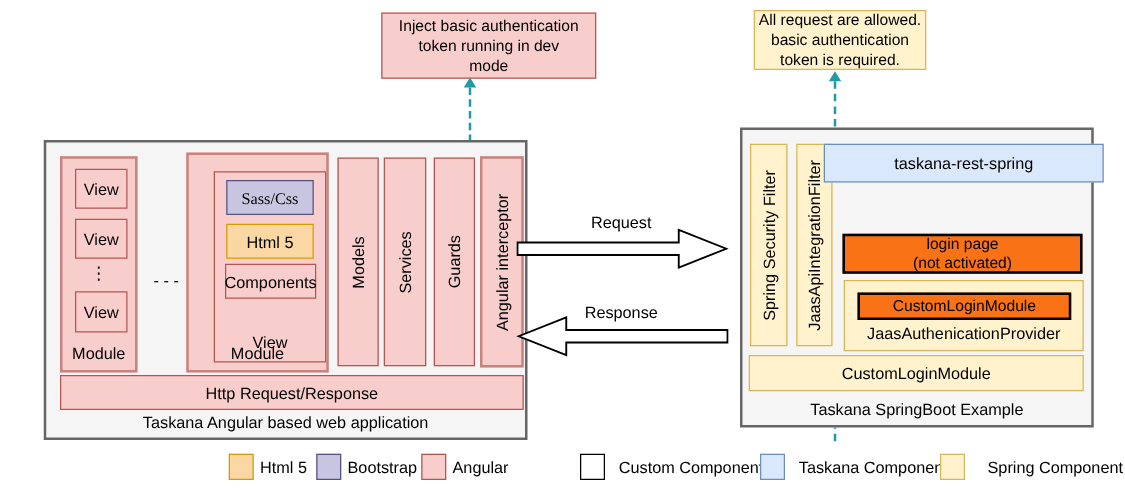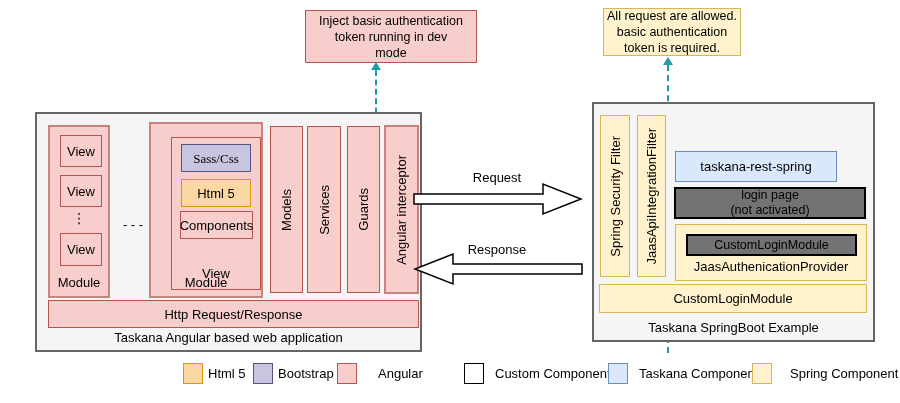--- a/index.html
+++ b/index.html
@@ -8,21 +8,21 @@
   .box{position:absolute;box-sizing:border-box;display:flex;align-items:center;justify-content:center;
        text-align:center;line-height:15px;}
   .pre{white-space:pre-line;}
   
   .angular{background:#F8CECC;border:1px solid #B85450;}
   .angular-soft{background:#F8CECC;border:2px solid #C9827E;}
   .html5{background:#FBD7A3;border:1.5px solid #D79B00;}
   .bootstrap{background:#C8C5E1;border:1.5px solid #56517E;font-family:Liberation Serif, serif;}
   .spring{background:#FFF2CC;border:1.5px solid #D6B656;}
   .taskana{background:#DAE8FC;border:1.5px solid #6C8EBF;}
-  .custom{background:#737373;border:2px solid #000000;}
+  .custom{background:#f97316;border:2px solid #000000;}
   .graybox{background:#F5F5F5;border:2px solid #666666;}
   .callout{font-size:12.5px;line-height:16px;}
   .vtext{writing-mode:vertical-rl;transform:rotate(180deg);font-size:13px;}
   .clabel{position:absolute;left:0;right:0;text-align:center;font-size:13px;}
   .dash-line{position:absolute;width:0;border-left:2px dashed #1E9BA6;}
   .dash-head{position:absolute;width:0;height:0;border-left:5px solid transparent;
              border-right:5px solid transparent;border-bottom:8px solid #1E9BA6;}
   .flow-label{position:absolute;text-align:center;font-size:13px;}
   .legend-item{position:absolute;top:362px;height:22px;display:flex;align-items:center;}
   .swatch{width:20px;height:21px;box-sizing:border-box;border:1.5px solid #000;flex:0 0 auto;}
@@ -99,21 +99,21 @@
 
   <div class="box graybox" style="left:592px;top:102px;width:283px;height:240px;">
 
     <div class="box spring" style="left:6px;top:11px;width:30px;height:162px;">
       <span class="vtext">Spring Security Filter</span>
     </div>
     <div class="box spring" style="left:43px;top:11px;width:29px;height:162px;">
       <span class="vtext">JaasApiIntegrationFilter</span>
     </div>
 
-    <div class="box taskana" style="left:81px;top:11px;width:162px;height:31px;margin-top:36px;">taskana-rest-spring</div>
+    <div class="box taskana" style="left:65px;top:11px;width:224px;height:31px;">taskana-rest-spring</div>
 
     <div class="box custom pre" style="left:80px;top:83px;width:192px;height:32px;font-size:12.5px;">login page
 (not activated)</div>
 
     <div class="box spring" style="left:81px;top:120px;width:192px;height:57px;">
       <div class="box custom" style="left:10px;top:9px;width:171px;height:22px;font-size:12.5px;">CustomLoginModule</div>
       <div class="clabel" style="bottom:6px;">JaasAuthenicationProvider</div>
     </div>
 
     <div class="box spring" style="left:5px;top:180px;width:268px;height:29px;">CustomLoginModule</div>
@@ -122,21 +122,21 @@
   </div>
 
   <div class="legend-item" style="left:183px;gap:5px;">
     <span class="swatch" style="background-color: rgb(251, 215, 163); border-color: rgb(215, 155, 0);"></span>
     <span>Html 5</span>
   </div>
   <div class="legend-item" style="left:253px;gap:5px;">
     <span class="swatch" style="background-color: rgb(200, 197, 225); border-color: rgb(86, 81, 126);"></span>
     <span>Bootstrap</span>
   </div>
-  <div class="legend-item" style="left:337px;gap:21px;">
+  <div class="legend-item" style="left:337px;gap:5px;">
     <span class="swatch" style="background-color: rgb(248, 206, 204); border-color: rgb(184, 84, 80);"></span>
     <span>Angular</span>
   </div>
   <div class="legend-item" style="left:464px;gap:11px;">
     <span class="swatch" style="background-color: rgb(255, 255, 255); border-color: rgb(0, 0, 0);"></span>
     <span>Custom Component</span>
   </div>
   <div class="legend-item" style="left:608px;gap:11px;">
     <span class="swatch" style="background-color: rgb(218, 232, 252); border-color: rgb(108, 142, 191);"></span>
     <span>Taskana Component</span>

